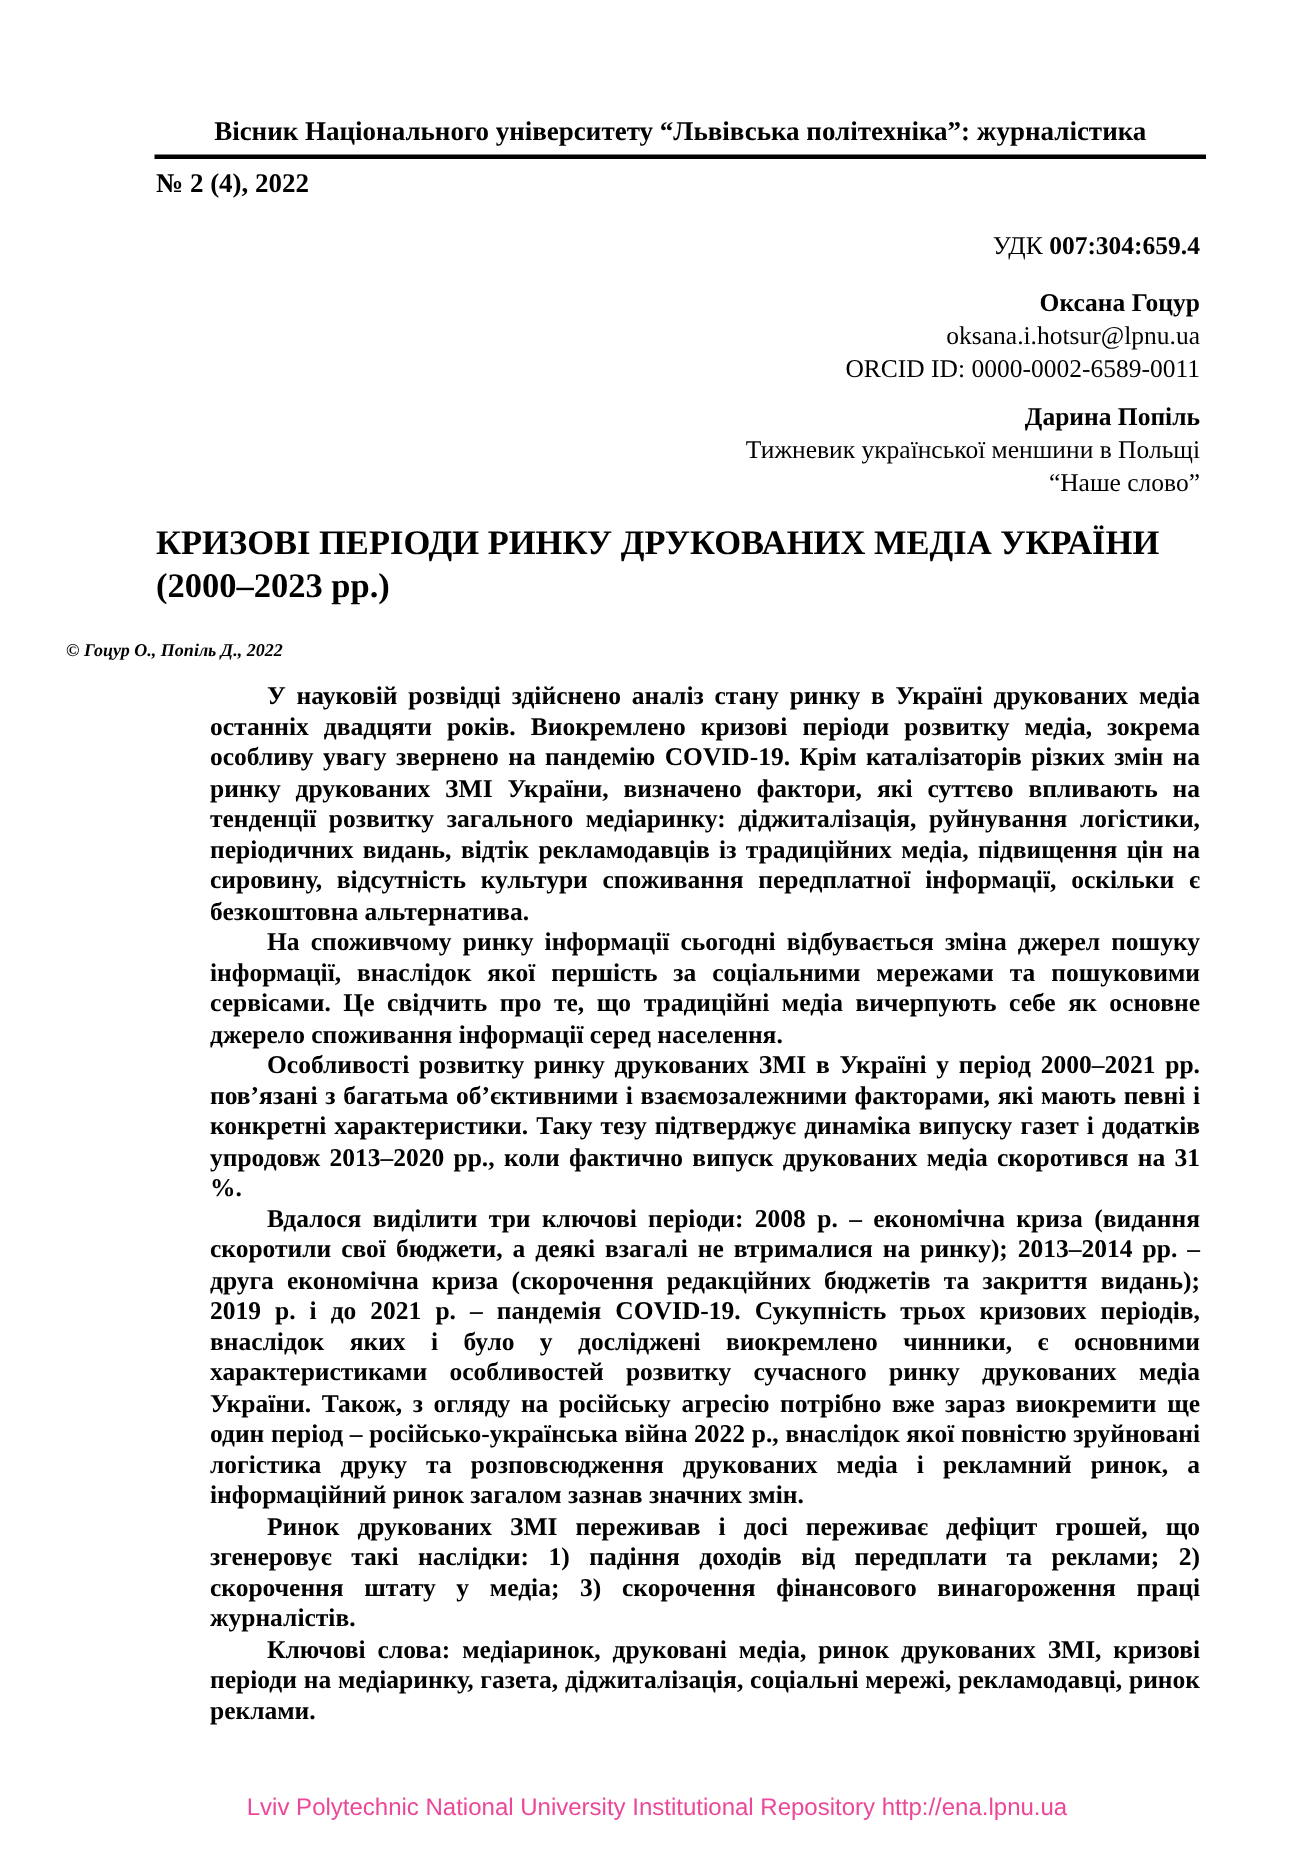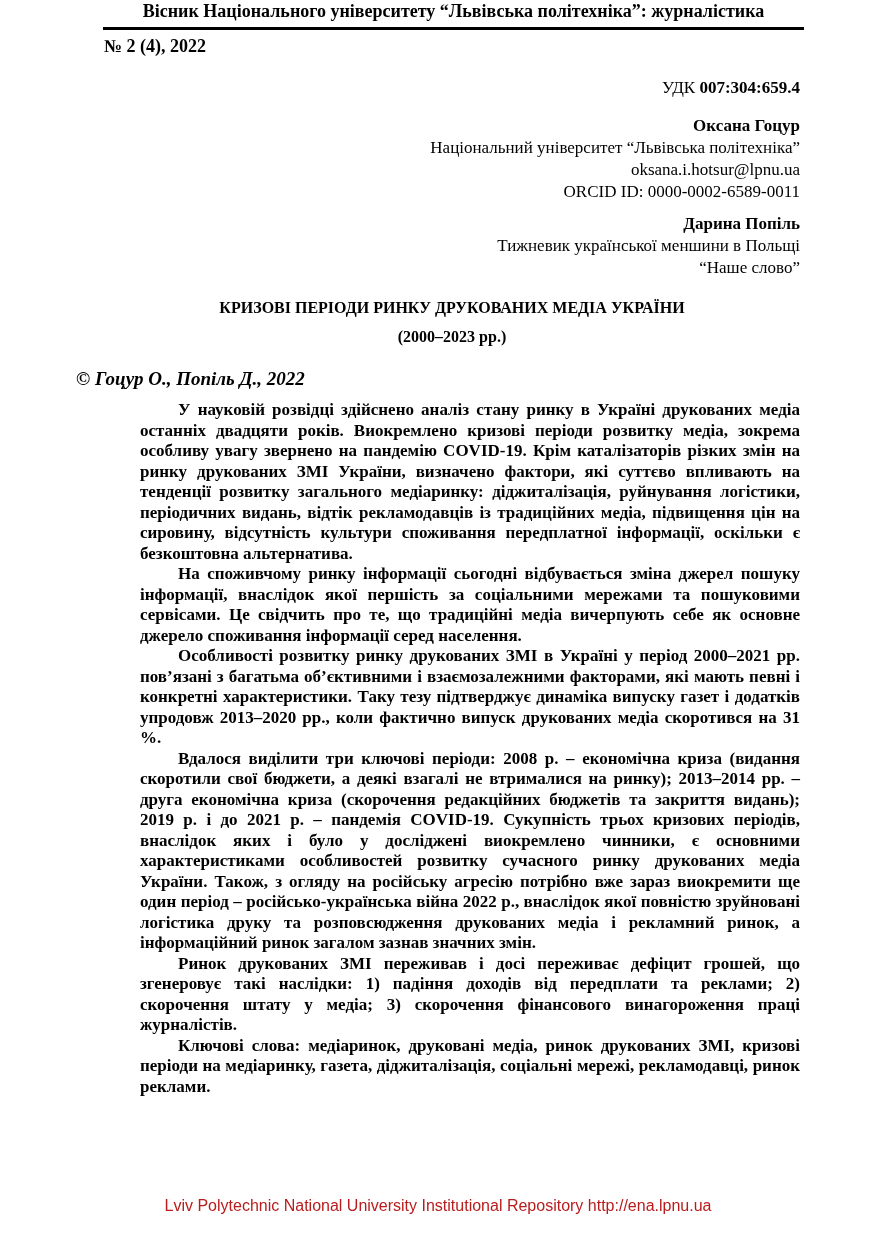--- a/index.html
+++ b/index.html
@@ -6,20 +6,21 @@
   html, body { background: #ffffff; }
   body {
     width: 876px; height: 1240px;
     position: relative;
     overflow: hidden;
     font-family: "Liberation Serif", "DejaVu Serif", serif;
     color: #000;
   }
   .page {
     width: 876px; height: 1008px;
+    padding-top: 76px;
     position: relative;
   }
   .running-head {
     margin: 0 72px 0 103px;
     text-align: center;
     font-weight: bold;
     font-size: 18px;
     line-height: 22px;
     padding-bottom: 5px;
     border-bottom: 3px solid #000;
@@ -37,68 +38,66 @@
     line-height: 22px;
   }
   .udc-line { margin-top: 20px; }
   .udc-value { font-weight: bold; }
   .doi-line { margin-top: 18px; }
   .author-block-1 { margin-top: 16px; }
   .author-block-2 { margin-top: 10px; }
   .author-name { font-weight: bold; }
   .article-title {
     margin: 14px 76px 0 104px;
-    text-align: center;
     font-weight: bold;
-    font-size: 16px;
+    font-size: 23px;
     line-height: 29px;
   }
   .copyright-line {
-    margin: 17px 76px 0 76px;
+    margin: 17px 76px 0 44px;
     font-weight: bold;
     font-style: italic;
-    font-size: 19px;
+    font-size: 12px;
     line-height: 22px;
   }
   .abstract {
     margin: 10px 76px 0 104px;
     font-weight: bold;
     font-size: 17px;
     line-height: 20.5px;
     text-align: justify;
   }
   .abstract p { text-indent: 38px; margin-left: 36px; }
   .page-footer {
     position: absolute;
     left: 0; top: 1196px;
     width: 876px;
     text-align: center;
     font-family: "Liberation Sans", "DejaVu Sans", sans-serif;
     font-size: 16px;
-    color: #b91c1c;
+    color: #ec4899;
     line-height: 20px;
   }
 </style>
 </head>
 <body>
 
 <div class="page">
 
   <div class="running-head">Вісник Національного університету “Львівська політехніка”: журналістика</div>
 
   <div class="issue-line">№ 2 (4), 2022</div>
 
   <div class="right-block udc-line">
     <span>УДК </span><span class="udc-value">007:304:659.4</span>
   </div>
 
 
   <div class="right-block author-block-1">
     <div class="author-name">Оксана Гоцур</div>
-    <div>Національний університет “Львівська політехніка”</div>
     <div>oksana.i.hotsur@lpnu.ua</div>
     <div>ORCID ID: 0000-0002-6589-0011</div>
   </div>
 
   <div class="right-block author-block-2">
     <div class="author-name">Дарина Попіль</div>
     <div>Тижневик української меншини в Польщі</div>
     <div>“Наше слово”</div>
   </div>
 

